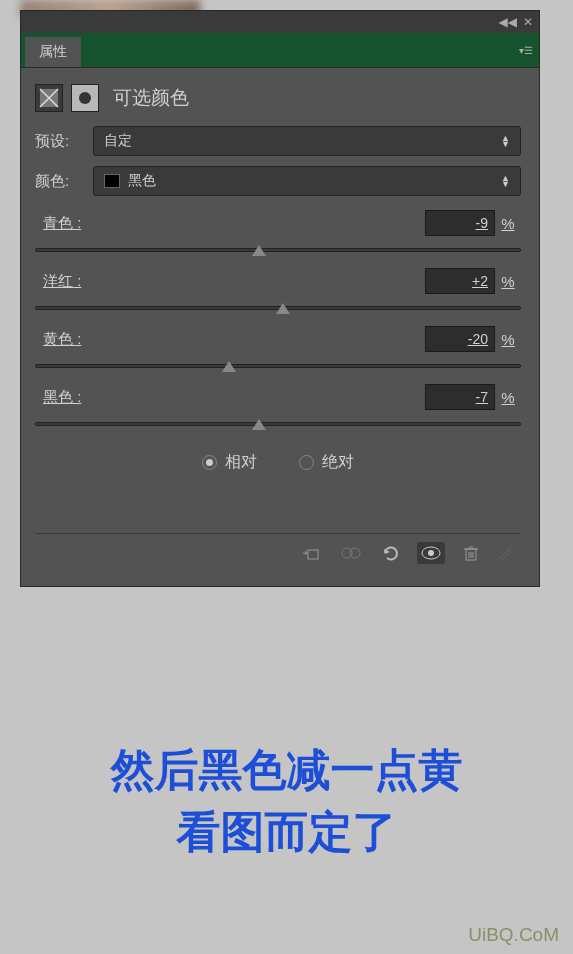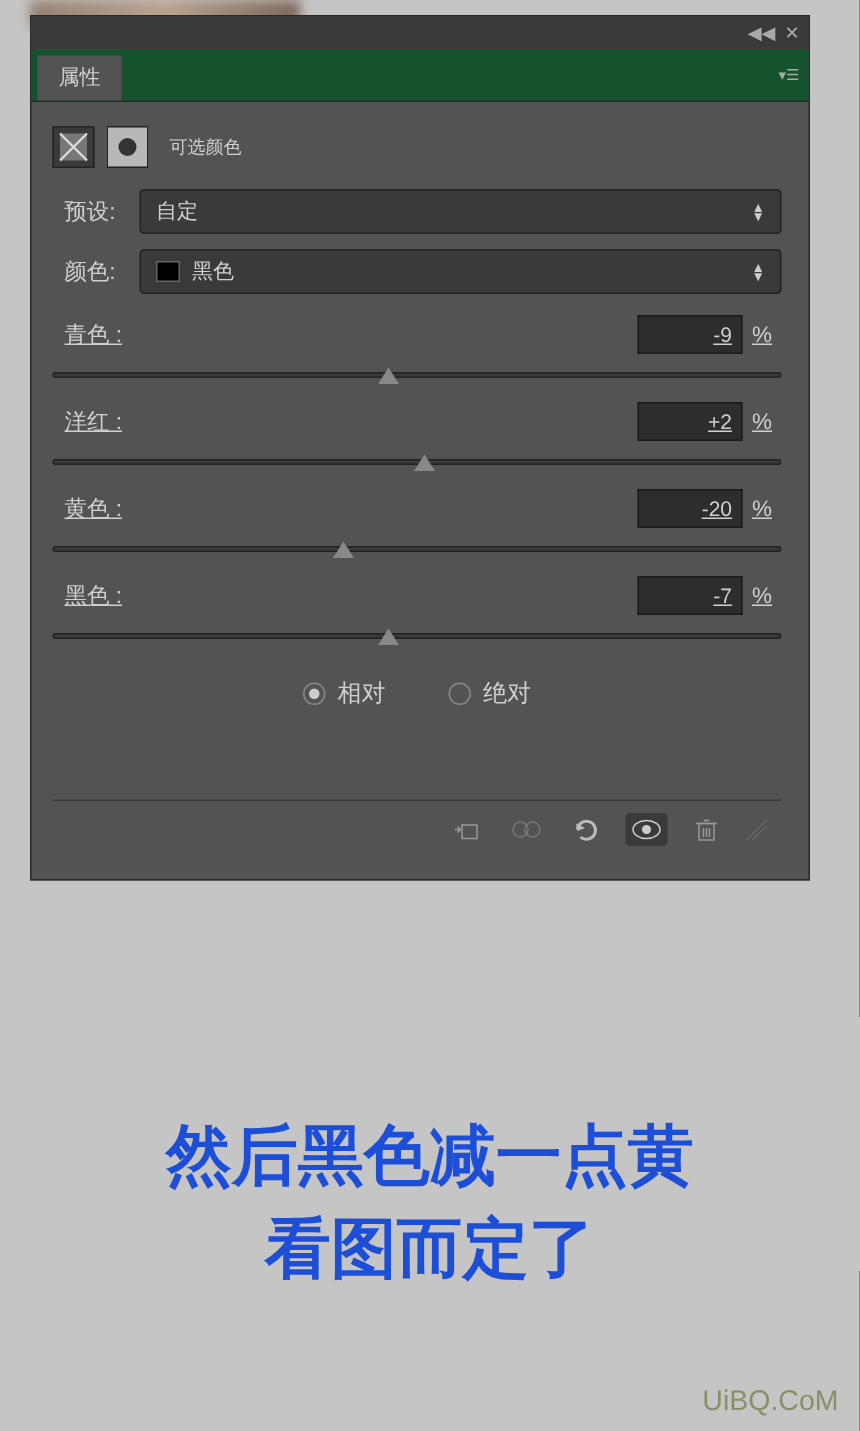--- a/index.html
+++ b/index.html
@@ -73,28 +73,28 @@
       display: flex;
       align-items: center;
       justify-content: center;
     }
     .mask-icon::after {
       content: "";
       width: 12px; height: 12px;
       border-radius: 50%;
       background: #333;
     }
-    .adj-title { font-size: 12px; margin-left: 6px; }
+    .adj-title { font-size: 19px; margin-left: 6px; }
     .row {
       display: flex;
       align-items: center;
       gap: 8px;
       margin-bottom: 10px;
     }
-    .row-label { width: 50px; font-size: 15px; text-align: center; }
+    .row-label { width: 50px; font-size: 15px; }
     .select {
       flex: 1;
       background: #3a3a3a;
       border: 1px solid #222;
       border-radius: 3px;
       padding: 5px 10px;
       display: flex;
       align-items: center;
       justify-content: space-between;
       cursor: pointer;

